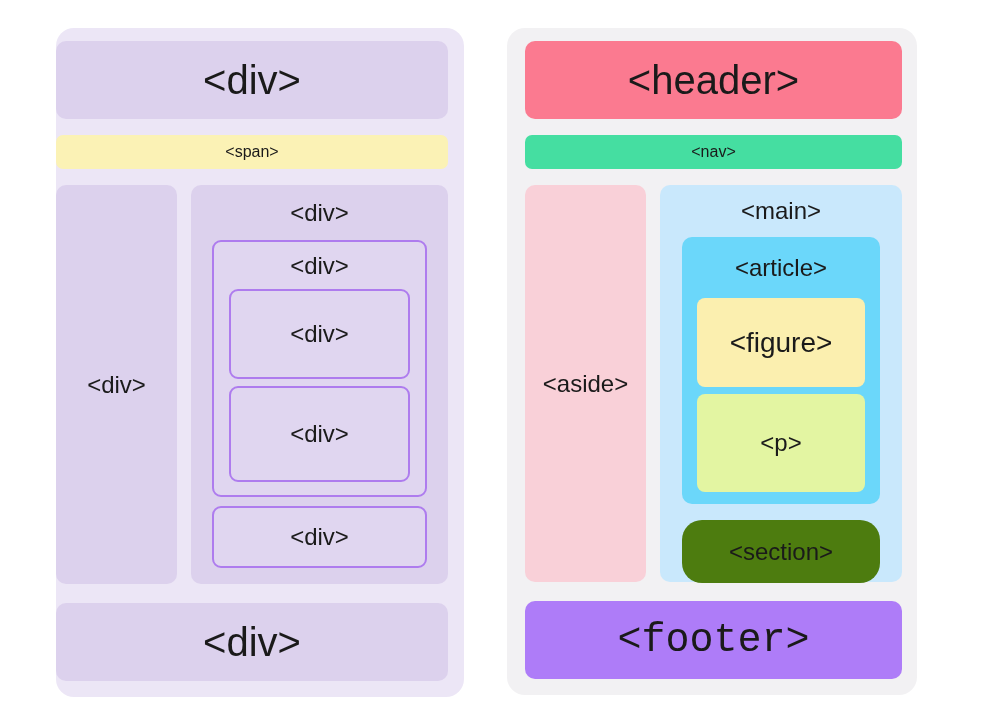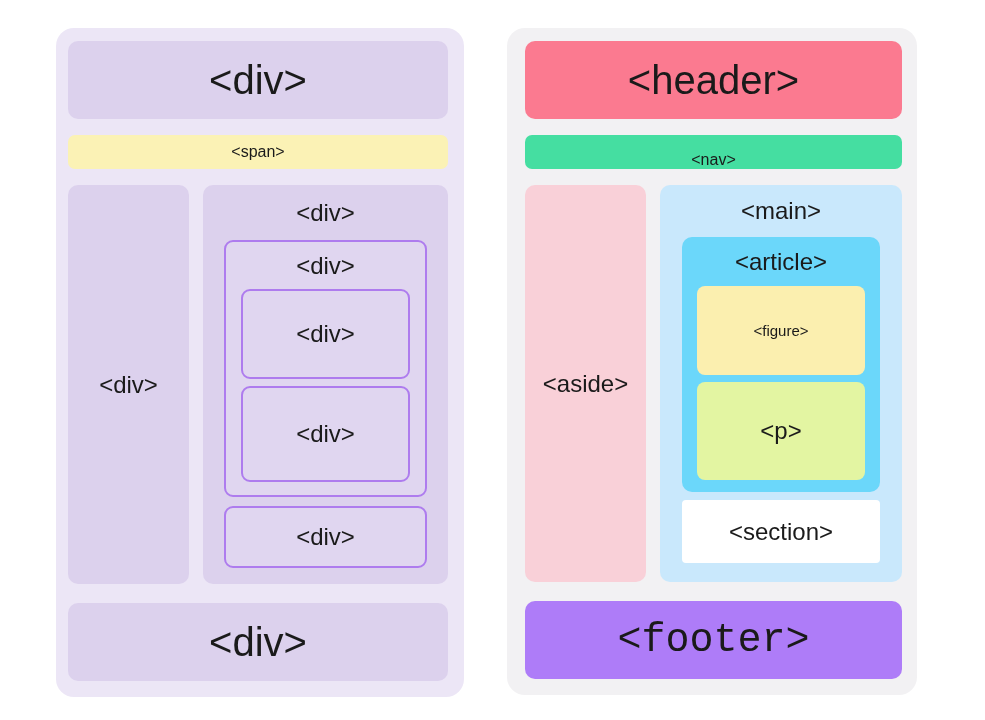--- a/index.html
+++ b/index.html
@@ -12,21 +12,21 @@
     color: #1a1a1a;
     overflow: hidden;
   }
   .panel {
     position: absolute;
     top: 28px;
     border-radius: 18px;
     box-sizing: border-box;
     display: flex;
     flex-direction: column;
-    padding: 13px 16px 16px 12px;
+    padding: 13px 16px 16px 0;
   }
   .panel-left  { left: 56px;  width: 408px; height: 669px; background: #ece6f6; }
   .panel-right { left: 507px; width: 410px; height: 667px; background: #f2f1f3; padding-left: 18px; padding-right: 15px; }
 
   .block-lg {
     height: 78px;
     border-radius: 10px;
     display: flex;
     align-items: center;
     justify-content: center;
@@ -88,43 +88,43 @@
     flex: none;
   }
   .outer-box { padding: 0 15px 13px 15px; display: flex; flex-direction: column; }
   .outer-box .col-head { height: 47px; }
   .inner-box-1 { height: 90px; display: flex; align-items: center; justify-content: center; font-size: 24px; }
   .inner-box-2 { height: 96px; margin-top: 7px; display: flex; align-items: center; justify-content: center; font-size: 24px; }
   .sibling-box { height: 62px; margin-top: 9px; display: flex; align-items: center; justify-content: center; font-size: 24px; }
 
   
   .header-bg  { background: #fb7a90; }
-  .nav-bg     { background: #45dea1; align-items: flex-end; }
+  .nav-bg     { background: #45dea1; }
   .aside-bg   { background: #f9d0d8; text-align: right; }
   .main-bg    { background: #c9e8fc; padding: 0 22px 0 22px; }
   .main-bg .col-head { height: 52px; }
   .article-bg {
     background: #6bd7fa;
     border-radius: 10px;
     padding: 0 15px 12px 15px;
     display: flex;
     flex-direction: column;
     flex: none;
   }
-  .article-bg .col-head { height: 49px; }
+  .article-bg .col-head { height: 61px; }
   .figure-bg {
     height: 89px; background: #fbefaf; border-radius: 8px;
-    display: flex; align-items: center; justify-content: center; font-size: 15px; flex: none;
+    display: flex; align-items: center; justify-content: center; font-size: 28px; flex: none;
   }
   .p-bg {
     height: 98px; margin-top: 7px; background: #e3f5a2; border-radius: 8px;
     display: flex; align-items: center; justify-content: center; font-size: 24px; flex: none;
   }
   .section-bg {
-    height: 63px; margin-top: 8px; background: #ffffff; border-radius: 4px;
+    height: 63px; margin-top: 16px; background: #4d7c0f; border-radius: 20px;
     display: flex; align-items: center; justify-content: center; font-size: 24px; flex: none;
   }
   .footer-bg { background: #ae7cf8; font-family: Liberation Mono, monospace; }
 </style>
 </head>
 <body>
 
 <div class="canvas">
 
   <div class="panel panel-left">

